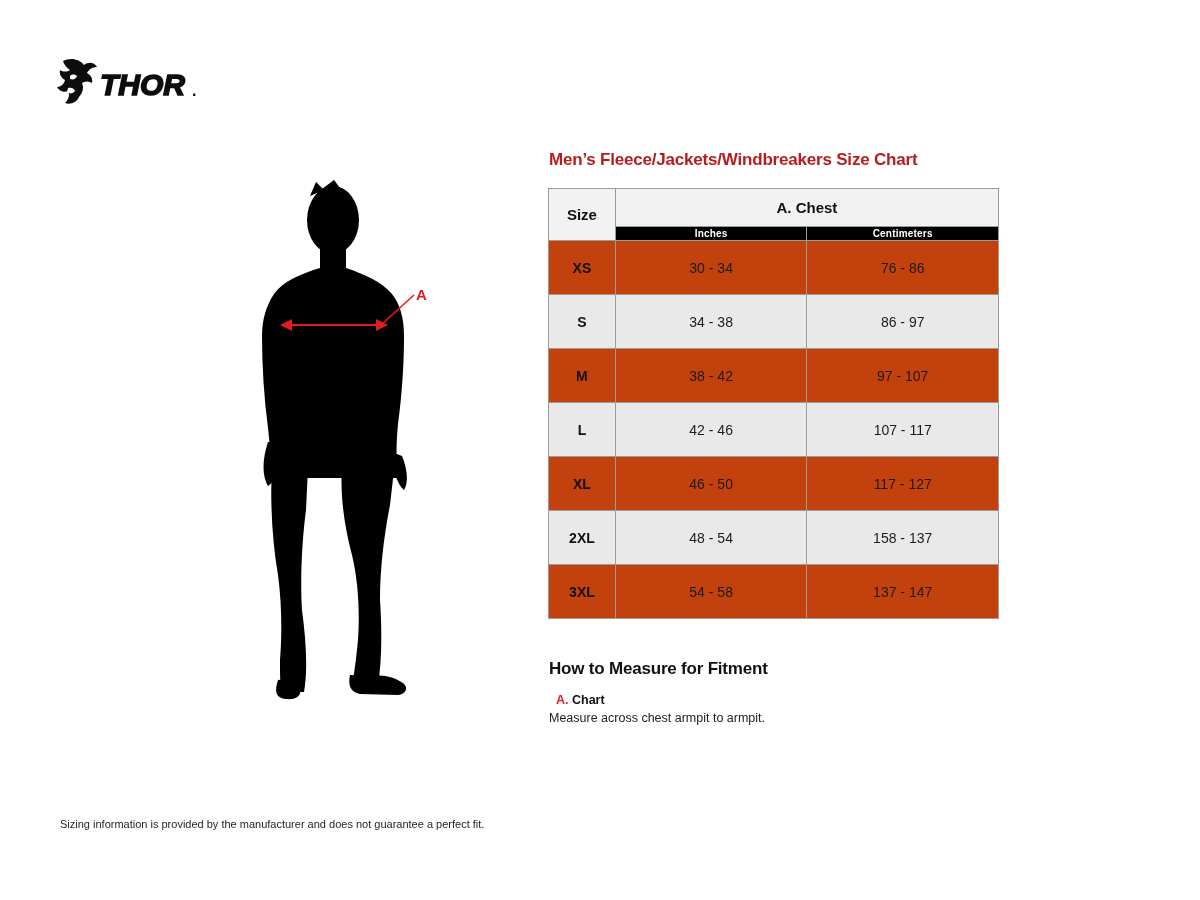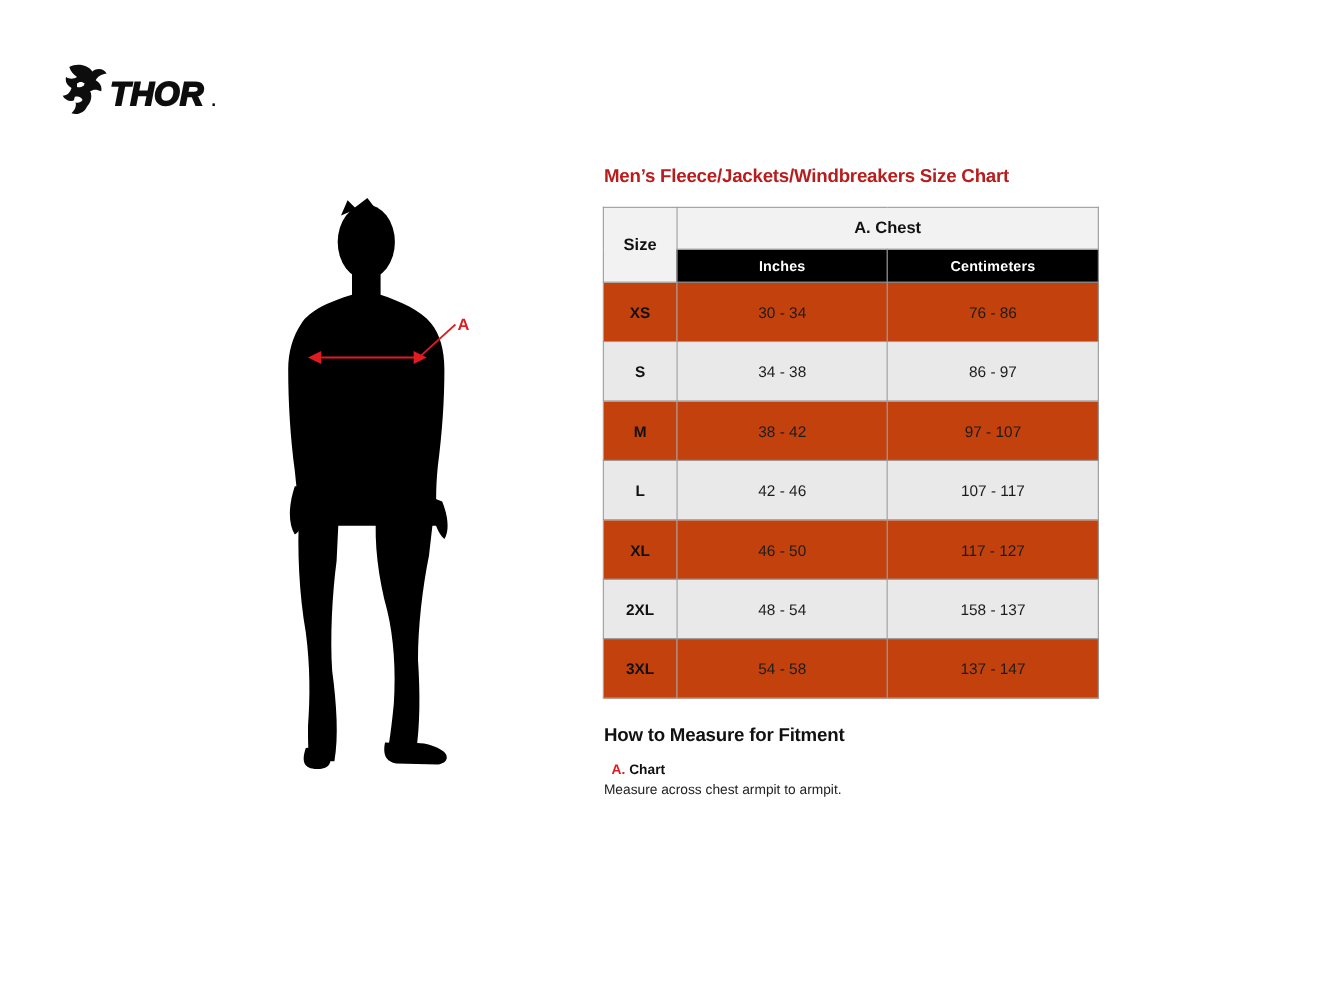--- a/index.html
+++ b/index.html
@@ -31,21 +31,21 @@
   }
   .size-table th, .size-table td {
     border: 1px solid #9b9b9b;
     text-align: center; vertical-align: middle;
   }
   .size-table .hdr { background: #f2f2f2; font-weight: bold; font-size: 15px; color: #111; }
   .size-table .hdr-size { width: 67px; }
   .size-table .hdr-group { height: 38px; }
   .size-table .unit-bar {
     background: #000; color: #fff;
-    font-size: 13px; font-weight: bold; height: 30px;
+    font-size: 10px; font-weight: bold; height: 14px;
     letter-spacing: 0.2px;
     margin-top: 20px;
   }
   .size-table td.col-in { width: 192px; margin-top: 33px; }
   .size-table td.col-cm { width: 192px; }
   .size-table tbody td, .size-table tbody th { height: 54px; background: #c2410c; }
   .size-table tbody tr:nth-child(even) td,
   .size-table tbody tr:nth-child(even) th { background: #e9e9e9; }
   .size-table tbody th { font-size: 14px; font-weight: bold; color: #111; }
   .size-table tbody td { color: #1c1c1c; font-weight: normal; }
@@ -207,15 +207,16 @@
     </tbody>
   </table>
 
   <div class="measure-heading">How to Measure for Fitment</div>
   <div class="measure-item">
     <span class="letter">A.</span><span> Chart</span>
   </div>
   <div class="measure-desc">Measure across chest armpit to armpit.</div>
 
   <div class="footer-note">
+    <div>Sizing information is provided by the manufacturer and does not guarantee a perfect fit.</div>
   </div>
 
 </div>
 
 </body></html>

